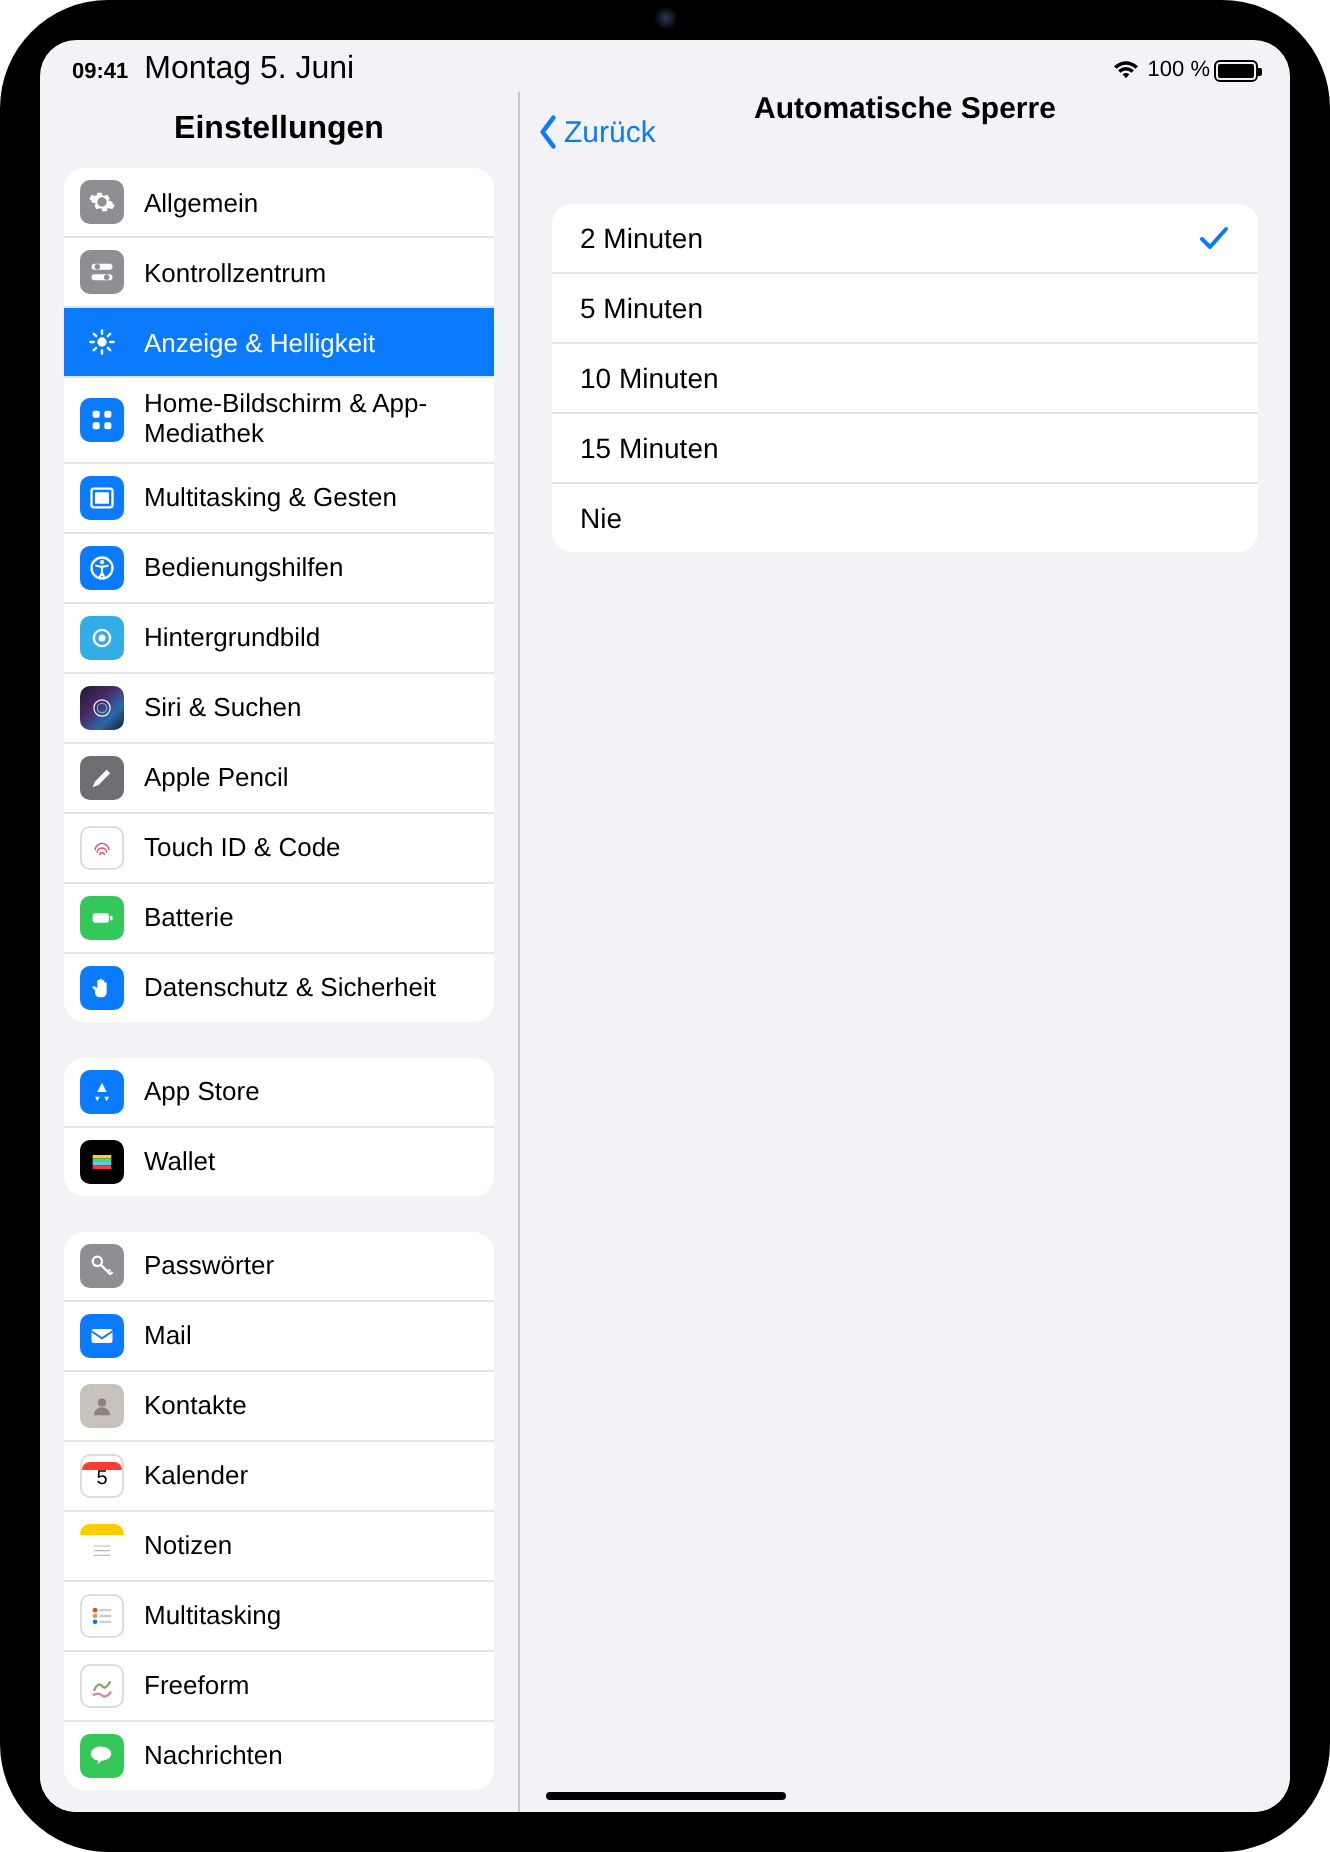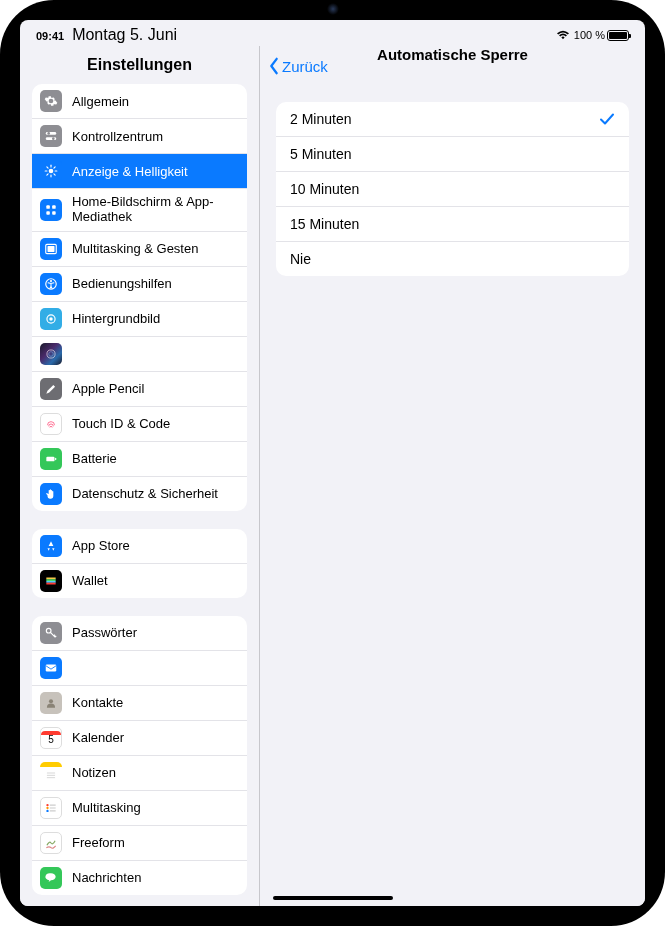--- a/index.html
+++ b/index.html
@@ -1,21 +1,21 @@
 <!DOCTYPE html>
 <html><head>
 <meta charset="utf-8">
 <style>
   * { box-sizing: border-box; margin: 0; padding: 0; }
   html, body { width: 665px; height: 926px; background: #fff; font-family: -apple-system, "Helvetica Neue", Arial, sans-serif; }
   .device-frame {
     width: 665px; height: 926px; background: #000; border-radius: 54px; padding: 20px; position: relative;
   }
   .screen {
-    width: 100%; height: 100%; background: #f2f2f7; border-radius: 8px; overflow: hidden; position: relative;
+    width: 100%; height: 100%; background: #f2f2f7; border-radius: 18px; overflow: hidden; position: relative;
     display: flex; flex-direction: column;
   }
   
   .status-bar {
     height: 26px; display: flex; align-items: center; justify-content: space-between;
     padding: 4px 16px 0 16px; font-size: 11px; font-weight: 600; color: #000;
   }
   .status-left { display: flex; gap: 8px; align-items: baseline; }
   .status-left .time { font-weight: 600; }
   .status-left .date { font-weight: 400; font-size: 16px; }
@@ -202,20 +202,21 @@
               </div>
               <span class="row-label">Hintergrundbild</span>
             </div>
             <div class="row">
               <div class="icon-box ic-siri">
                 <svg viewBox="0 0 24 24" width="14" height="14">
                     <circle cx="12" cy="12" r="7" fill="none" stroke="#fff" stroke-width="1"></circle>
                     <circle cx="12" cy="12" r="4" fill="none" stroke="#7ad" stroke-width="1"></circle>
                   </svg>
               </div>
+              <span class="row-label">Siri &amp; Suchen</span>
             </div>
             <div class="row">
               <div class="icon-box ic-pencil">
                 <svg viewBox="0 0 24 24" width="14" height="14">
                     <path d="M4 20l2-5 10-10 3 3-10 10-5 2z" fill="#fff"></path>
                   </svg>
               </div>
               <span class="row-label">Apple Pencil</span>
             </div>
             <div class="row">
@@ -281,20 +282,21 @@
               </div>
               <span class="row-label">Passwörter</span>
             </div>
             <div class="row">
               <div class="icon-box ic-mail">
                 <svg viewBox="0 0 24 24" width="14" height="14">
                     <rect x="3" y="6" width="18" height="12" rx="2" fill="#fff"></rect>
                     <path d="M3 8l9 6 9-6" stroke="#0a7aff" stroke-width="1.5" fill="none"></path>
                   </svg>
               </div>
+              <span class="row-label">Mail</span>
             </div>
             <div class="row">
               <div class="icon-box ic-contacts">
                 <svg viewBox="0 0 24 24" width="14" height="14">
                     <circle cx="12" cy="9" r="3.5" fill="#8a8376"></circle>
                     <path d="M5 20a7 7 0 0 1 14 0z" fill="#8a8376"></path>
                   </svg>
               </div>
               <span class="row-label">Kontakte</span>
             </div>

